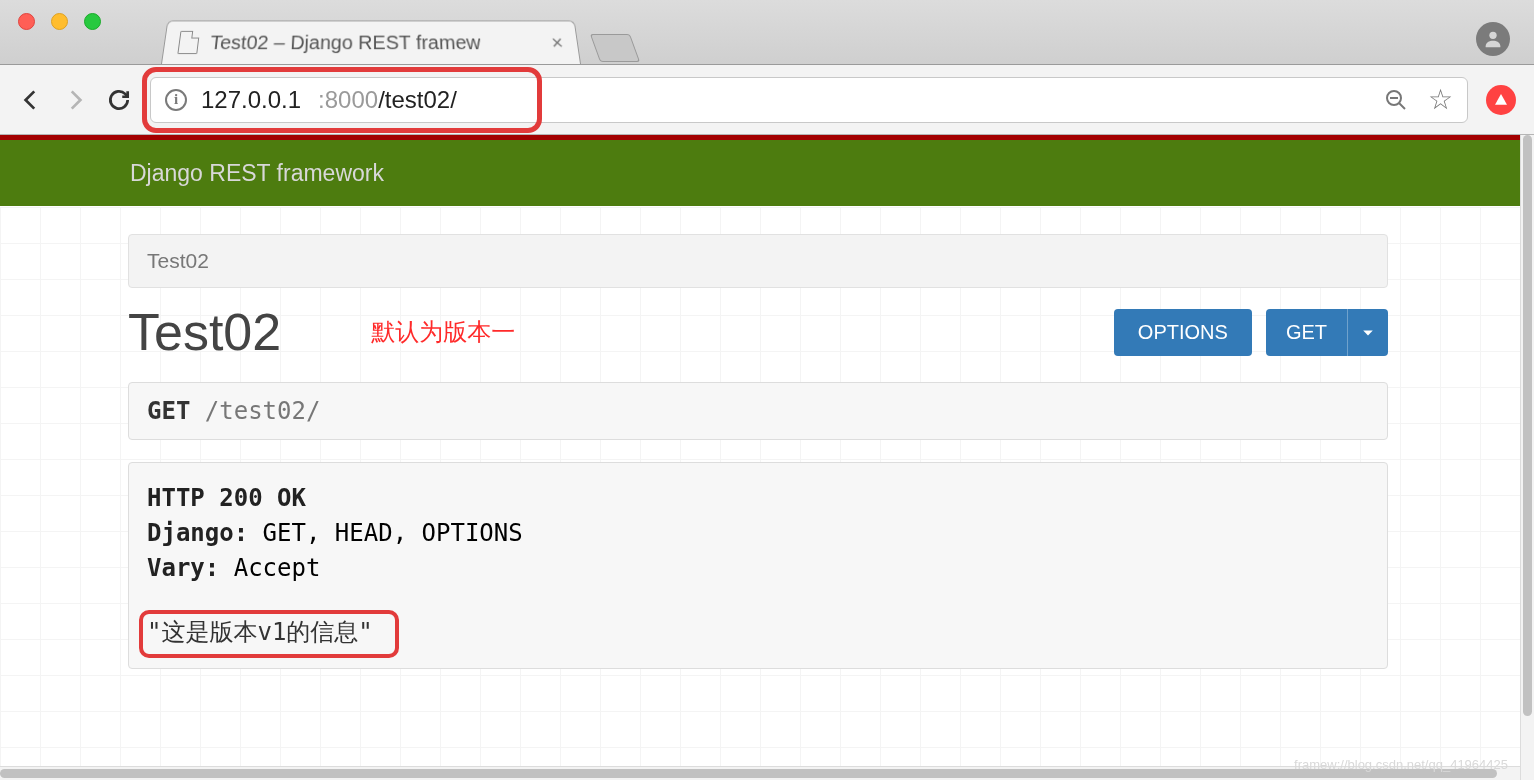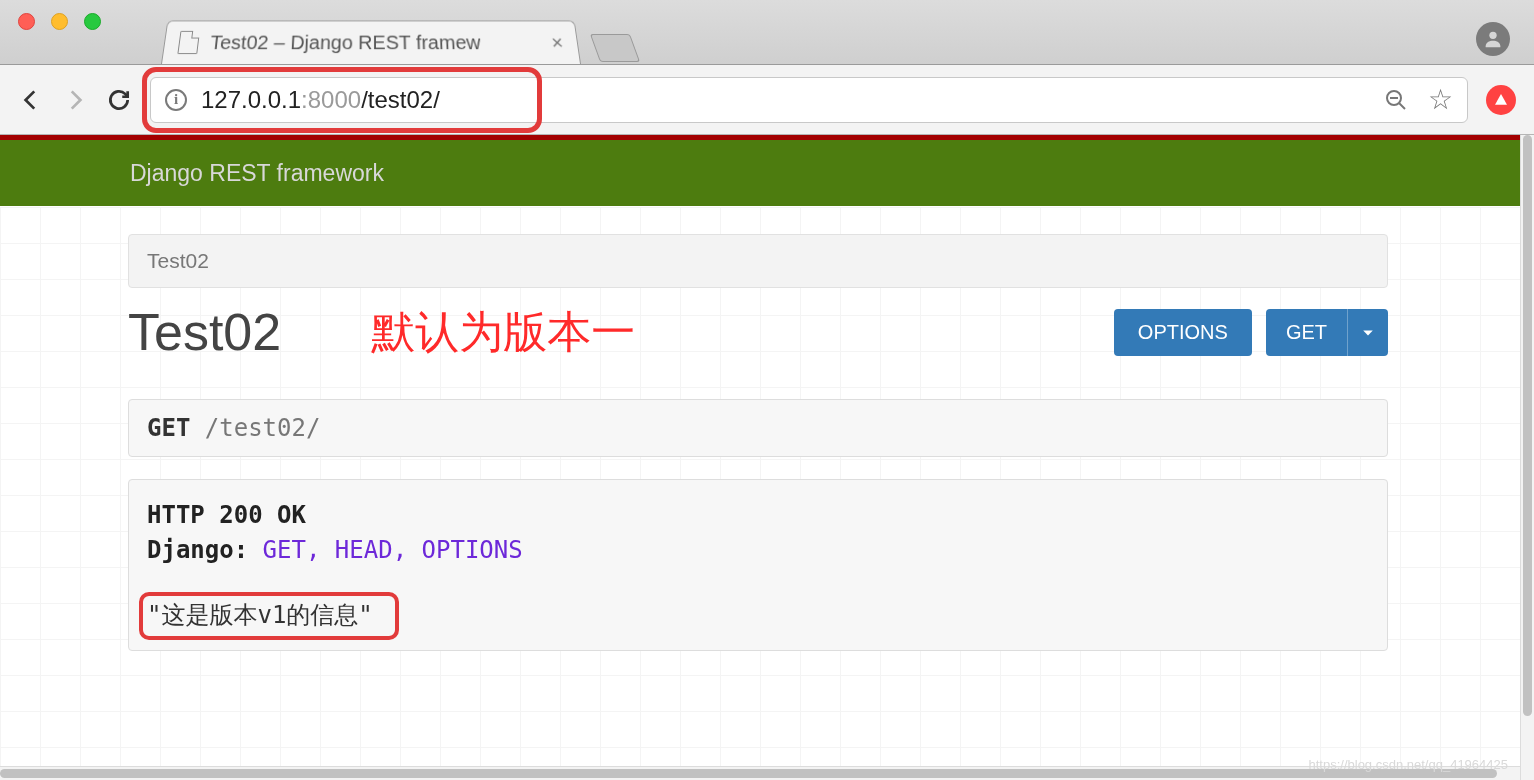--- a/index.html
+++ b/index.html
@@ -77,21 +77,21 @@
   .omnibox-wrap { flex:1; position:relative; }
   .omnibox {
     height: 46px; width: 100%;
     border: 1px solid #c8c8c8; border-radius: 6px;
     background: #fff; display: flex; align-items: center; padding: 0 14px;
     font-size: 24px; color:#333;
   }
   .omnibox .info { width:22px;height:22px;border:2px solid #7a7a7a;border-radius:50%;
     display:flex;align-items:center;justify-content:center;font-size:15px;color:#7a7a7a;margin-right:14px;font-weight:bold;font-family:serif;}
   .omnibox .host{color:#222;}
-  .omnibox .port{color:#9a9a9a;}
+  .omnibox .port{color:#9a9a9a;margin-left:17px;}
   .omnibox .path{color:#222;}
   .omnibox .zoom{margin-left:auto;display:flex;align-items:center;gap:20px;color:#777;}
   .omnibox .zoom svg{width:24px;height:24px;}
   .star{font-size:28px;color:#777;}
 
   .red-highlight-addr {
     position:absolute; left:-8px; top:-10px; width:400px; height:66px;
     border:5px solid #e23b3b; border-radius:14px; pointer-events:none;
   }
 
@@ -124,44 +124,44 @@
   .container{ max-width:1260px; margin-left:128px; margin-right:122px; position:relative;}
 
   .breadcrumb{
     background:#f3f3f3;border:1px solid #e1e1e1;border-radius:4px;
     padding:14px 18px;font-size:21px;color:#777;margin-top:28px;
   }
 
   .title-row{display:flex;align-items:center;margin-top:14px;}
   .page-title{font-size:52px;font-weight:300;color:#444;}
   .annotation-red{
-    font-size:44px;color:#ff2a2a;margin-left:90px;
+    font-size:24px;color:#ff2a2a;margin-left:90px;
     font-family:Liberation Mono, monospace;
   }
 
   .btn-group{margin-left:auto;display:flex;gap:14px;}
   .btn{background:#337ab7;color:#fff;border:none;border-radius:4px;
     font-size:20px;padding:12px 24px;display:flex;align-items:center;cursor:pointer;}
   .btn.split{padding:0;overflow:hidden;}
   .btn.split .main{padding:12px 20px;}
   .btn.split .caret{padding:12px 14px;border-left:1px solid rgba(255,255,255,0.3);}
   .btn.split .caret svg{width:12px;height:12px;fill:#fff;}
 
   .req-box, .resp-box{
     border:1px solid #ddd;border-radius:4px;background:#f7f7f7;
     font-family:"SFMono-Regular",Consolas,Menlo,monospace;
     color:#333;
   }
-  .req-box{margin-top:37px;padding:14px 18px;font-size:24px;}
+  .req-box{margin-top:20px;padding:14px 18px;font-size:24px;}
   .req-box .method{font-weight:bold;color:#333;}
   .req-box .path{color:#777;}
 
   .resp-box{margin-top:22px;padding:18px;font-size:24px;line-height:1.45;position:relative;}
   .resp-box .kw{font-weight:bold;color:#222;}
-  .resp-box .val{color:#6d28d9;margin-top:16px;}
+  .resp-box .val{color:#000000;margin-top:16px;}
   .resp-box .body{color:#333;margin-top:30px;display:inline-block;}
 
   .red-highlight-body{
     position:absolute; border:4px solid #e23b3b;border-radius:10px;
     left:10px; width:260px; height:48px; bottom:10px; pointer-events:none;
   }
 
   .vscroll{
     position:absolute;right:0;top:0;bottom:0;width:14px;background:#f3f3f3;
     border-left:1px solid #dcdcdc;
@@ -276,27 +276,28 @@
       </div>
 
       <div class="req-box">
         <span class="method">GET</span>
         <span class="path">/test02/</span>
       </div>
 
       <div class="resp-box">
         <div><span class="kw">HTTP 200 OK</span></div>
         <div><span class="kw">Django:</span> <span class="val">GET, HEAD, OPTIONS</span></div>
+        <div><span class="kw">Vary:</span> <span class="val">Accept</span></div>
         <span class="body">"这是版本v1的信息"</span>
         <div class="red-highlight-body"></div>
       </div>
     </div>
   </div>
 
   <div class="vscroll">
       <div class="thumb"></div>
     </div>
   <div class="hscroll">
       <div class="thumb"></div>
     </div>
 
-  <div class="watermark">https://blog.csdn.net/qq_41964425</div>
+  <div class="watermark">framew://blog.csdn.net/qq_41964425</div>
 </div>
 
 </body></html>

